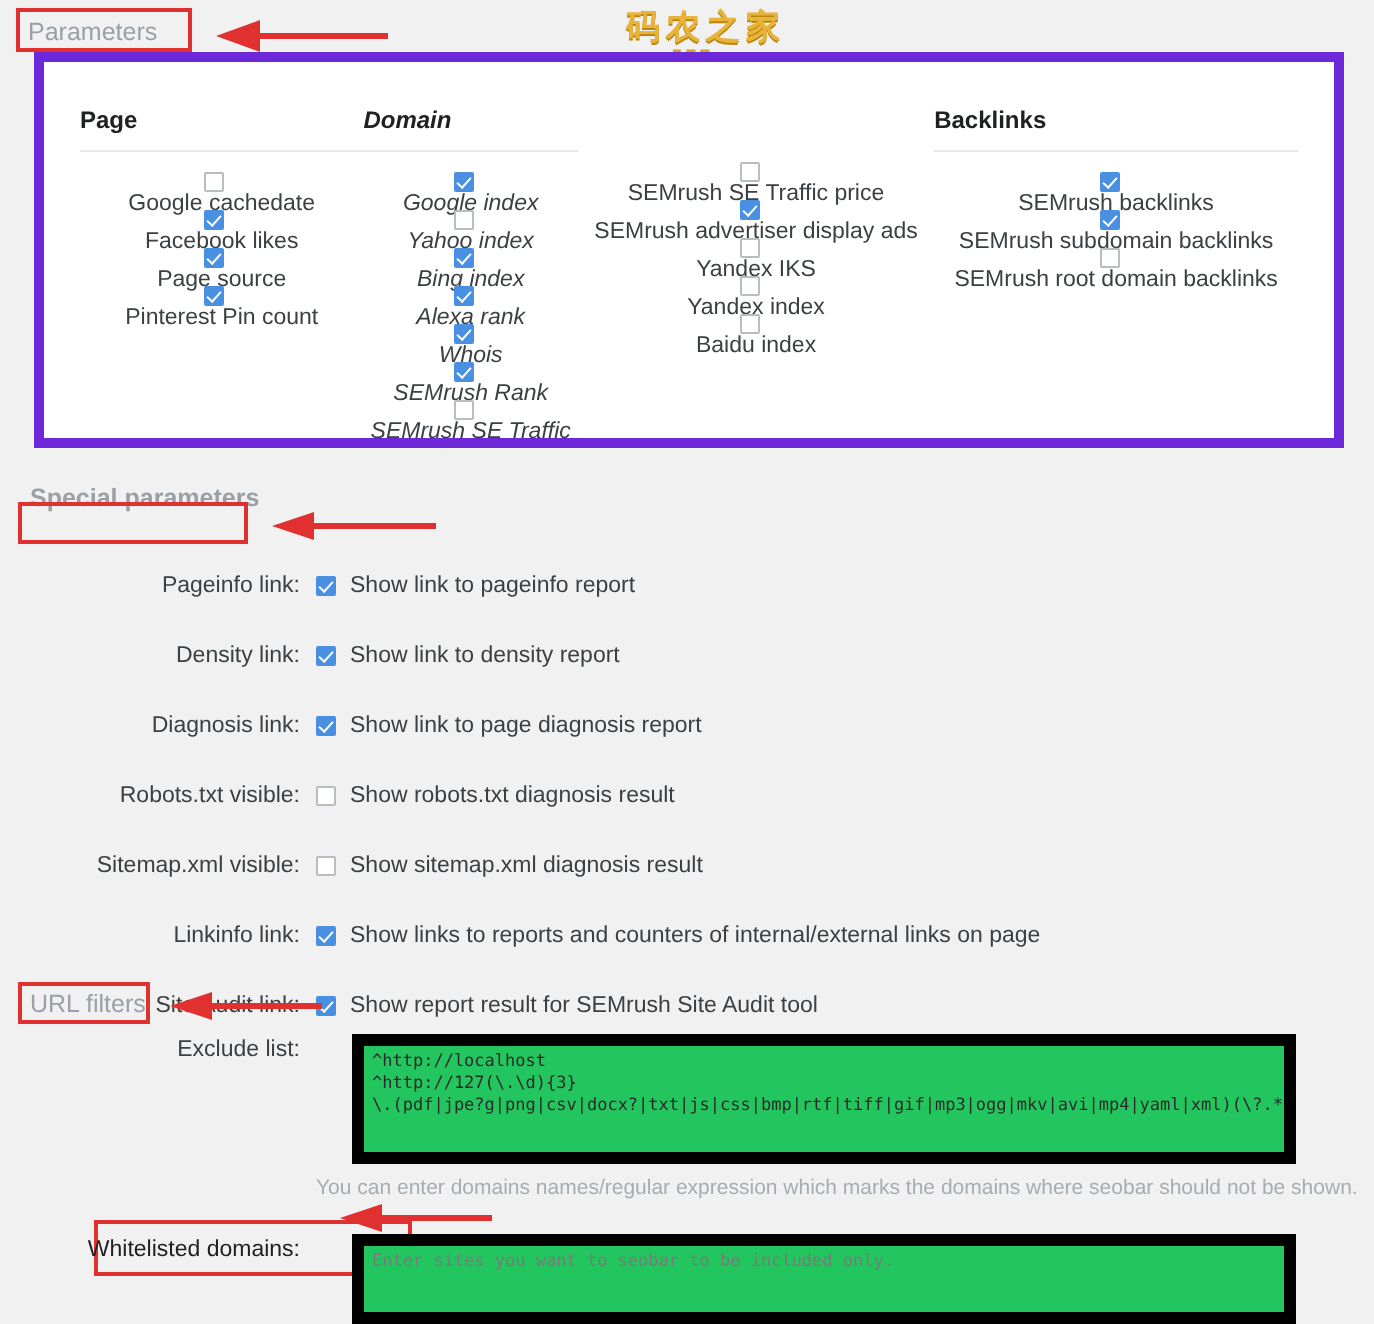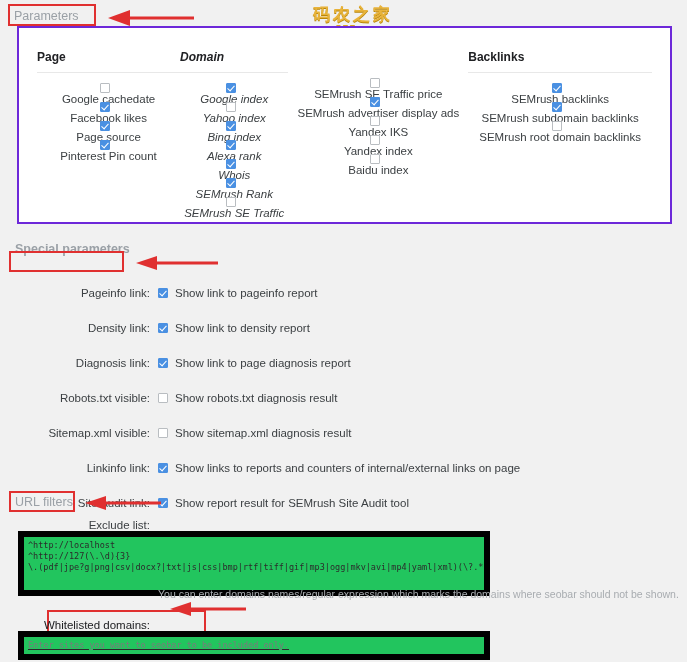--- a/index.html
+++ b/index.html
@@ -59,21 +59,21 @@
     pointer-events: none;
   }
 
   
   .arrow { position: absolute; pointer-events: none; }
 
   
   .card {
     position: absolute;
     background: #ffffff;
-    border: 2px solid #6d28d9;
+    border: 5px solid #6d28d9;
     box-sizing: border-box;
   }
   #params-card {
     left: 17px;
     top: 26px;
     width: 655px;
     height: 198px;
   }
   .col-title {
     font-size: 12px;
@@ -153,21 +153,20 @@
     white-space: nowrap;
     box-sizing: border-box;
   }
   .sp-field { display: flex; align-items: center; }
 
   
   .field-row {
     position: absolute;
     display: flex;
     align-items: flex-start;
-    flex-direction: column;
   }
   .field-label {
     width: 158px;
     text-align: right;
     padding-right: 8px;
     font-size: 11.5px;
     color: #3c4043;
     box-sizing: border-box;
     padding-top: 2px;
   }
@@ -382,14 +381,14 @@
 <div class="helper" style="top:588px;">You can enter domains names/regular expression which marks the domains where seobar should not be shown.</div>
 
 <div class="redbox" style="left:47px; top:610px; width:159px; height:28px;"></div>
 <svg class="arrow" style="left:170px; top:600px;" width="76" height="18" viewBox="0 0 76 18">
   <polygon points="0,9 21,2 21,16" fill="#e03030"></polygon>
   <rect x="19" y="7.5" width="57" height="3" fill="#e03030"></rect>
 </svg>
 
 <div class="field-row" style="left:0; top:617px;">
   <div class="field-label" style="color:#202124;">Whitelisted domains:</div>
-  <textarea class="box-area" style="width: 472px; height: 29px; text-decoration: underline;" placeholder="Enter sites you want to seobar to be included only."></textarea>
+  <textarea class="box-area" style="width: 472px; height: 45px;" placeholder="Enter sites you want to seobar to be included only."></textarea>
 </div>
 
 </body></html>

